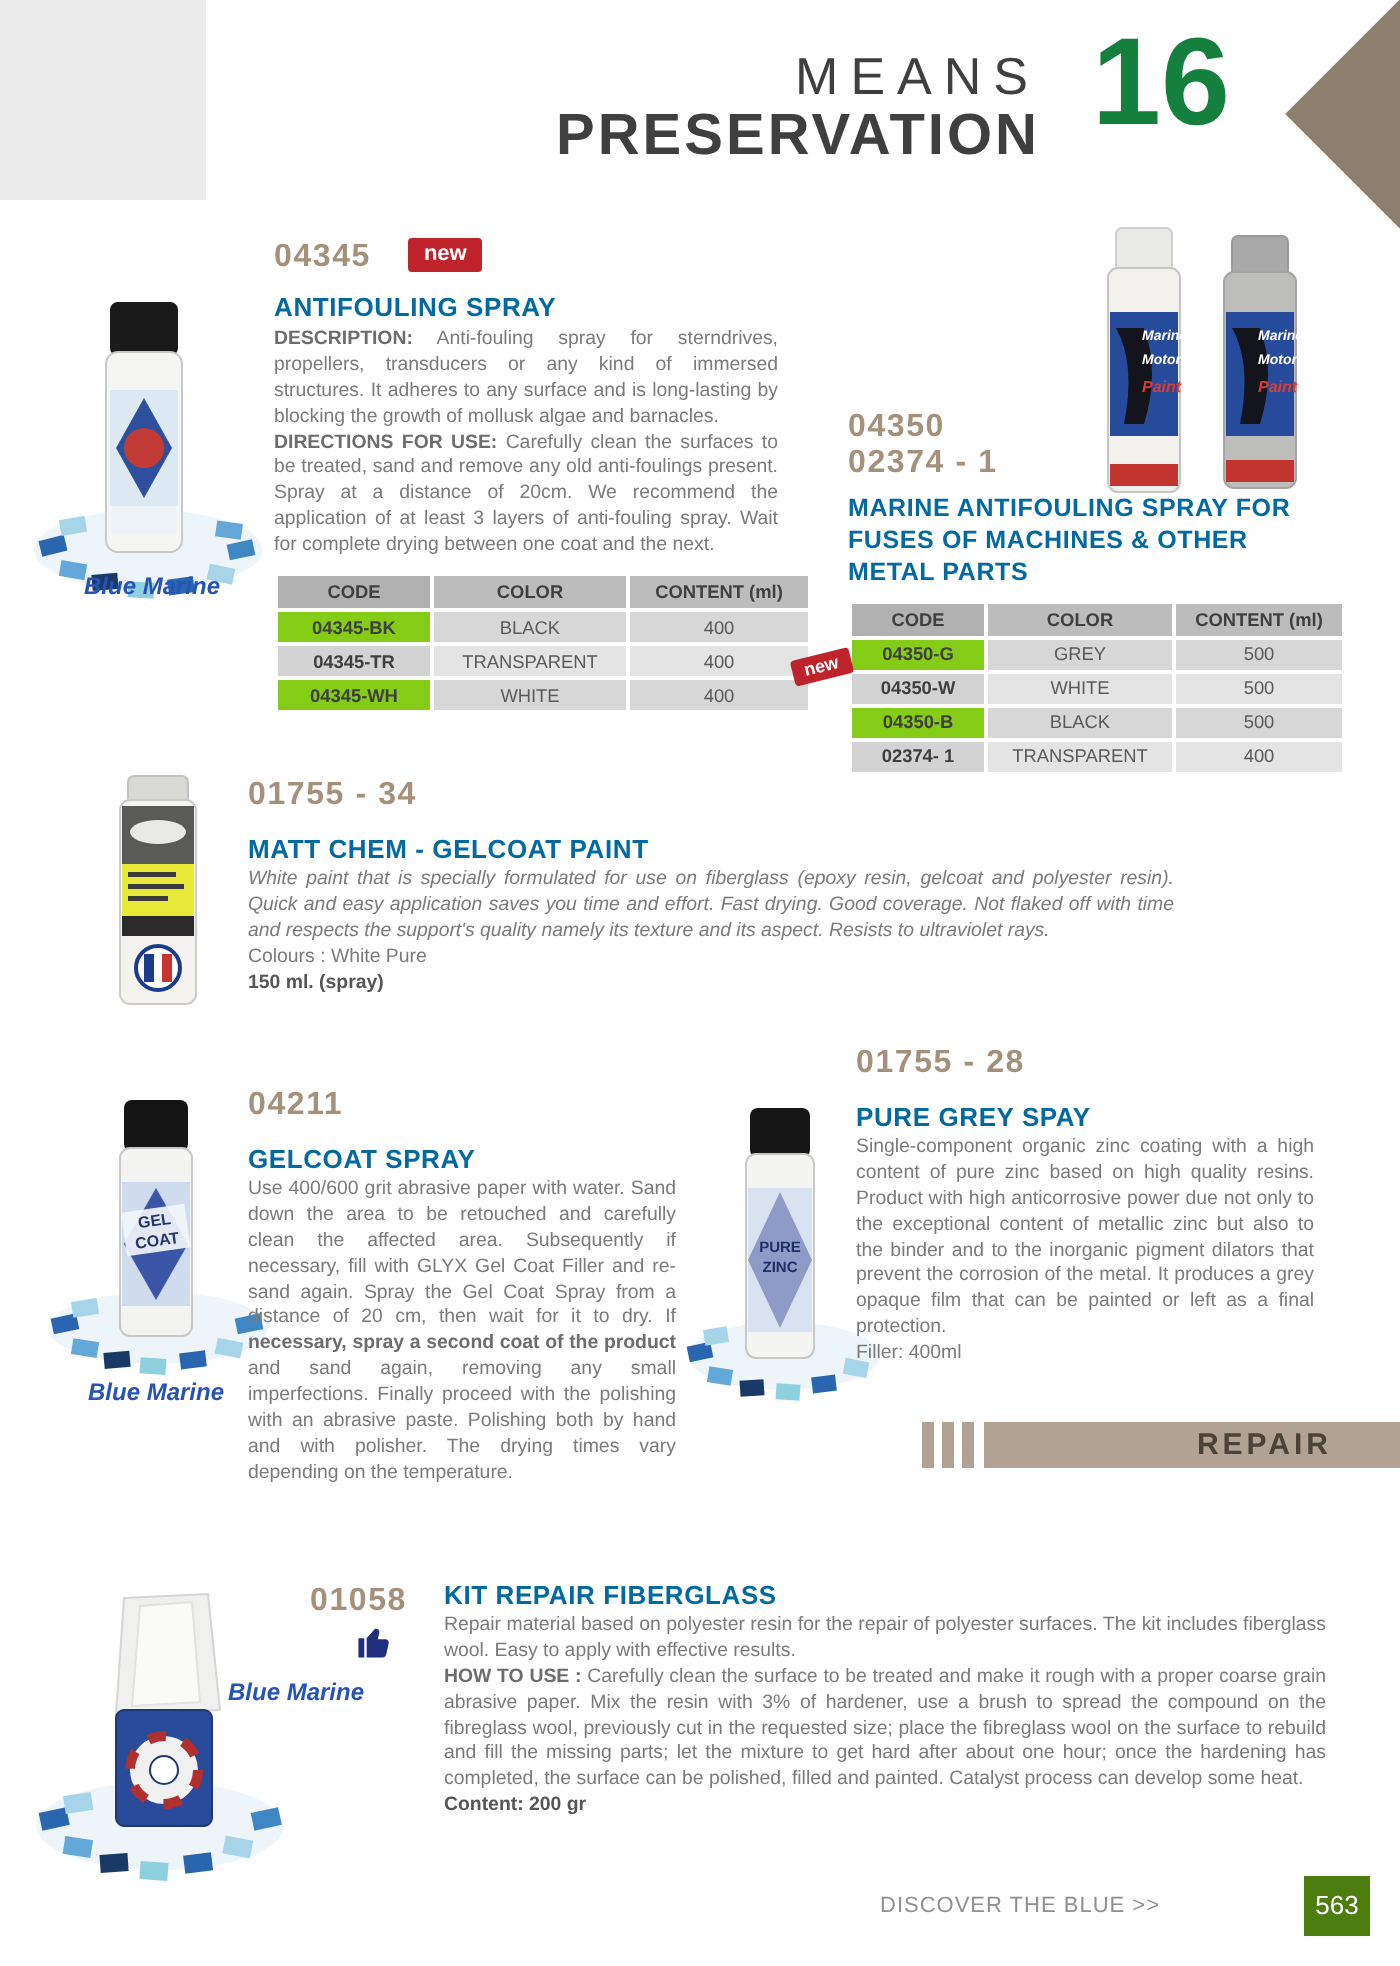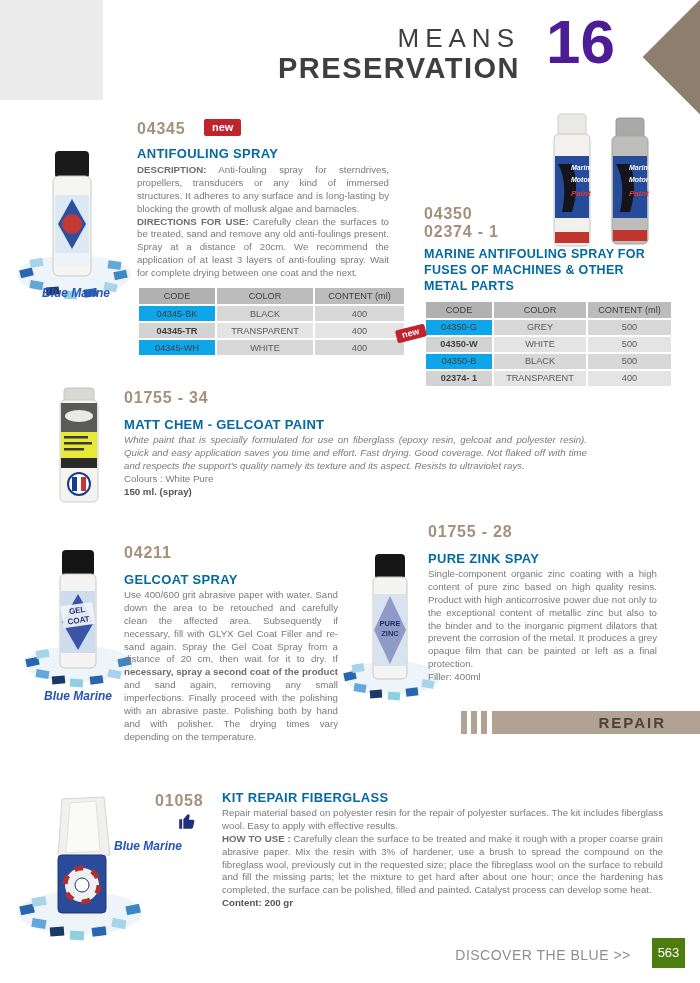--- a/index.html
+++ b/index.html
@@ -5,52 +5,52 @@
   html,body{margin:0;padding:0;background:#ffffff;}
   #page{position:relative;width:700px;height:983px;background:#ffffff;overflow:hidden;
         font-family:"Liberation Sans",sans-serif;}
   .abs{position:absolute;}
 
   
   #corner-box{left:0;top:0;width:103px;height:100px;background:#ececec;}
   #hdr-titles{left:140px;top:24px;width:380px;text-align:right;color:#3f3f3f;}
   #hdr-line1{font-size:29px;font-weight:bold;letter-spacing:1.5px;line-height:1.1;}
   #hdr-line2{font-size:26px;font-weight:normal;letter-spacing:6px;line-height:1.1;}
-  #chapter-num{left:546px;top:6px;font-size:62px;font-weight:bold;color:#4c1d95;text-align:center;}
+  #chapter-num{left:546px;top:6px;font-size:62px;font-weight:bold;color:#15803d;text-align:center;}
   #hdr-diamond{left:660px;top:15px;width:84px;height:84px;background:#8e7e6e;transform:rotate(45deg);}
 
   
   .prod-code{font-size:16px;font-weight:bold;letter-spacing:0.8px;color:#a5917b;}
   .prod-title{font-size:13px;font-weight:bold;letter-spacing:0.3px;color:#0369a1;}
   .body-text{font-size:9.7px;line-height:1.33;color:#7a7a7a;text-align:justify;}
   .lbl{font-weight:bold;color:#6d6d6d;}
   .bold-line{font-weight:bold;color:#555;}
   .new-badge{display:inline-block;background:#bf232c;color:#fff;font-size:11px;font-weight:bold;
              padding:2px 8px 3px;border-radius:2px;vertical-align:3px;}
   .new-badge-small{background:#bf232c;color:#fff;font-size:9px;font-weight:bold;
              padding:1px 6px 2px;border-radius:2px;transform:rotate(-14deg);}
 
   
   .tbl{border-collapse:separate;border-spacing:2px;font-size:9.2px;table-layout:fixed;}
-  .tbl th{background:#bcbcbc;color:#3f3f3f;font-weight:normal;padding:3px 2px;}
+  .tbl th{background:#bcbcbc;color:#3f3f3f;font-weight:bold;padding:3px 2px;}
   .tbl th.c0{background:#b1b1b1;}
   .tbl td{text-align:center;color:#5a5a5a;padding:2.5px 2px;}
   .tbl tr.odd  td{background:#d7d7d7;}
-  .tbl tr.odd  td.c0{background:#0ea5e9;font-weight:normal;color:#3f3f3f;}
+  .tbl tr.odd  td.c0{background:#84cc16;font-weight:bold;color:#3f3f3f;}
   .tbl tr.even td{background:#e4e4e4;}
   .tbl tr.even td.c0{background:#d3d3d3;font-weight:bold;color:#3f3f3f;}
 
   
   .banner-stripe{top:711px;width:6px;height:23px;background:#b2a294;}
   #repair-bar{left:492px;top:711px;width:208px;height:23px;background:#b2a294;
               font-size:15px;font-weight:bold;letter-spacing:2px;color:#4a4337;
               text-align:right;line-height:23px;padding-right:34px;box-sizing:border-box;}
 
   
-  #footer-tagline{left:440px;top:947px;width:206px;text-align:center;font-size:14px;
+  #footer-tagline{left:440px;top:947px;width:206px;text-align:left;font-size:11px;
                   letter-spacing:0.5px;color:#8f8f8f;}
   #page-num-box{left:652px;top:938px;width:33px;height:30px;background:#4d7c0f;color:#fff;
                 font-size:13px;text-align:center;line-height:30px;}
 
   .logo-text{font-style:italic;font-weight:bold;fill:#2753b5;}
   svg{display:block;}
 </style>
 </head>
 <body>
 
@@ -258,21 +258,21 @@
       <rect x="31" y="27" width="34" height="102" rx="5" fill="#f4f4f2" stroke="#c8c8c8"></rect>
       <rect x="32" y="44" width="32" height="72" fill="#d8e2f0"></rect>
       <polygon points="48,46 64,80 48,114 32,80" fill="#46549e" opacity="0.5"></polygon>
       <text x="48" y="76" font-size="7.5" font-weight="bold" fill="#1f2e66" text-anchor="middle">PURE</text>
       <text x="48" y="86" font-size="7.5" font-weight="bold" fill="#1f2e66" text-anchor="middle">ZINC</text>
     </g>
   </svg>
 
   <div class="abs" style="left:428px;top:523px;">
     <div class="prod-code">01755 - 28</div>
-    <div class="prod-title" style="margin-top:10px;">PURE ZINK SPAY</div>
+    <div class="prod-title" style="margin-top:10px;">PURE GREY SPAY</div>
     <div class="body-text" style="width:229px;margin-top:2px;">Single-component organic zinc coating with a high content of pure zinc based on high quality resins. Product with high anticorrosive power due not only to the exceptional content of metallic zinc but also to the binder and to the inorganic pigment dilators that prevent the corrosion of the metal. It produces a grey opaque film that can be painted or left as a final protection.</div>
     <div class="body-text" style="width:229px;text-align:left;">Filler: 400ml</div>
   </div>
 
   <div class="abs banner-stripe" style="left:461px;"></div>
   <div class="abs banner-stripe" style="left:471px;"></div>
   <div class="abs banner-stripe" style="left:481px;"></div>
   <div class="abs" id="repair-bar">REPAIR</div>
 
   <svg class="abs" style="left:8px;top:793px;" width="145" height="155" viewBox="0 0 145 155">

